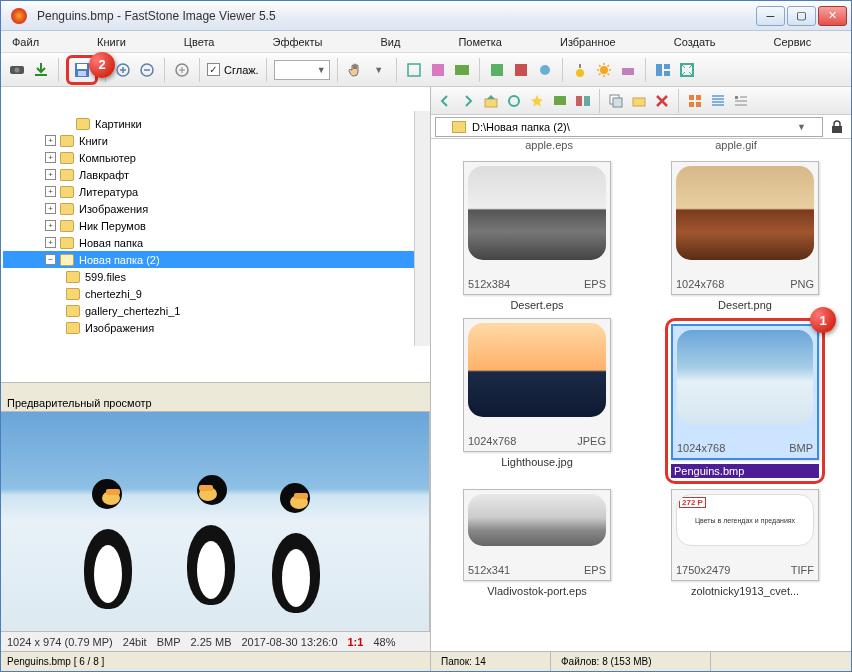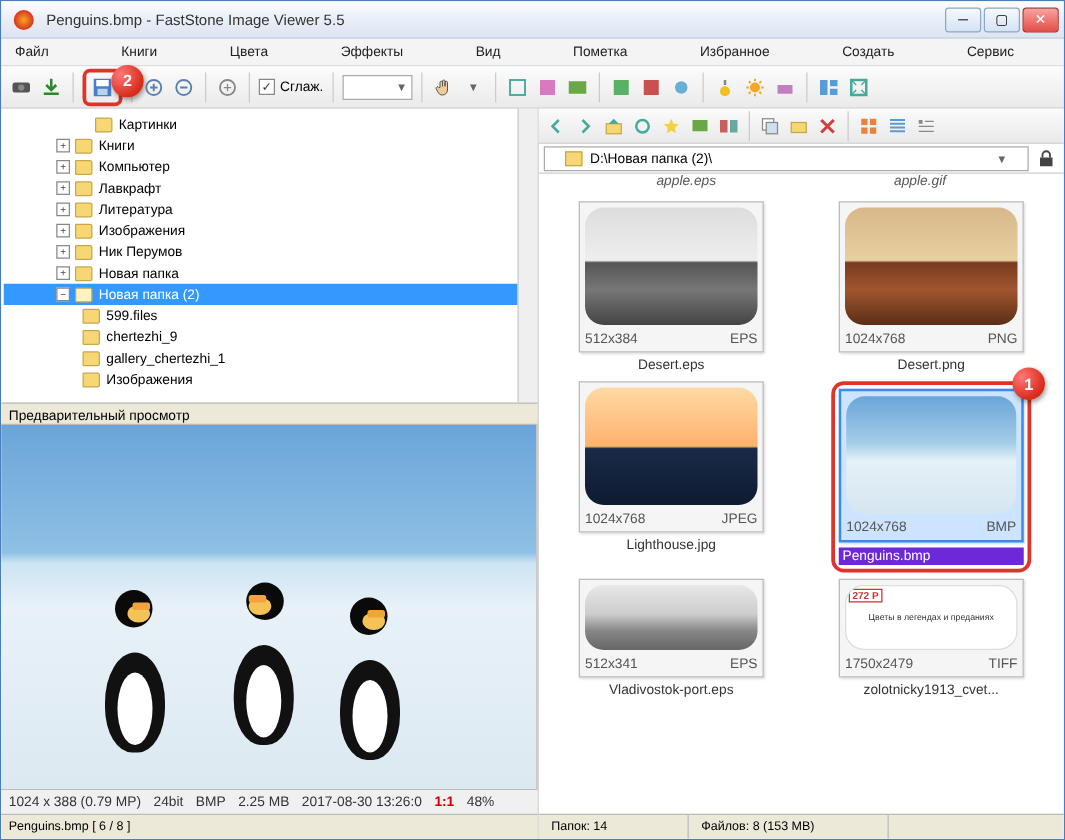--- a/index.html
+++ b/index.html
@@ -27,56 +27,56 @@
 .left-pane { width:430px; border-right:1px solid #bbb; display:flex; flex-direction:column; background:#fff; }
 .tree { flex:0 0 235px; overflow:auto; padding:4px 2px; }
 .tree-item { display:flex; align-items:center; height:17px; padding-left:10px; }
 .tree-item .exp { width:11px; height:11px; border:1px solid #888; font-size:8px; display:flex; align-items:center; justify-content:center; margin-right:4px; color:#444; }
 .tree-item .noexp { width:11px; height:11px; margin-right:4px; }
 .tree-item .folder { width:14px; height:12px; background:#f7d774; border:1px solid #c6a84b; border-radius:1px 2px 2px 1px; margin-right:5px; }
 .tree-item.selected { background:#3399ff; color:#fff; }
 .tree-item.selected .folder { background:#fff2c2; }
 .tree-children { padding-left:28px; }
 .tree-children .tree-item { padding-left:20px; }
-.preview-header { height:18px; border-top:1px solid #bbb; border-bottom:1px solid #bbb; background:#ece9d8; padding:4px 6px; position:relative; }
+.preview-header { height:18px; border-top:1px solid #bbb; border-bottom:1px solid #bbb; background:#ece9d8; padding:14px 6px; position:relative;margin-top:36px; }
 .preview-img { flex:1; background:linear-gradient(to bottom,#6aa5d9 0,#8fc0e5 35%,#cde4f2 38%,#e8f1f8 50%,#dce9f1 100%); position:relative; border-right:1px solid #bbb; }
 .penguin { position:absolute; width:60px; height:130px; bottom:14%; }
 .penguin:before { content:""; position:absolute; width:48px; height:80px; background:#111; border-radius:50% 50% 45% 45%; bottom:0; left:6px; }
 .penguin:after { content:""; position:absolute; width:28px; height:58px; background:#fff; border-radius:50%; bottom:6px; left:16px; }
 .penguin .beak { position:absolute; width:14px; height:6px; background:#f2a33c; top:10px; left:28px; border-radius:2px; }
 .penguin .head { position:absolute; width:30px; height:30px; background:#0a0a0a; border-radius:50%; top:0; left:14px; }
 .penguin .cheek { position:absolute; width:18px; height:14px; background:#f4c257; border-radius:50%; top:12px; left:24px; }
 .info-bar { height:20px; border-top:1px solid #bbb; background:#f0f0f0; display:flex; align-items:center; padding:0 6px; gap:10px; font-size:10px; color:#333; }
 .right-pane { flex:1; display:flex; flex-direction:column; background:#fff; }
 .toolbar2 { height:28px; background:linear-gradient(to bottom,#fbfbfb,#e9e9e9); border-bottom:1px solid #ccc; display:flex; align-items:center; padding:0 4px; gap:3px; }
 .path-row { height:24px; display:flex; align-items:center; padding:0 4px; gap:4px; border-bottom:1px solid #ccc; }
 .path-box { flex:1; height:20px; border:1px solid #aaa; background:#fff; display:flex; align-items:center; padding:0 16px; }
 .path-box .folder { width:14px; height:12px; background:#f7d774; border:1px solid #c6a84b; margin-right:6px; }
 .thumbs { flex:1; overflow:auto; padding:6px; display:grid; grid-template-columns:repeat(2,1fr); gap:5px 8px; align-content:start; }
 .thumb-col { display:flex; flex-direction:column; align-items:center; }
 .thumb-box { width:148px; border:1px solid #bbb; background:#f5f5f5; padding:4px; display:flex; flex-direction:column; box-shadow:1px 1px 2px rgba(0,0,0,.15); }
-.thumb-img { height:94px; background:#ddd; margin-bottom:5px; position:relative; overflow:hidden;border-radius:15px; }
+.thumb-img { height:94px; background:#ddd; margin-bottom:18px; position:relative; overflow:hidden;border-radius:15px; }
 .thumb-meta { display:flex; justify-content:space-between; font-size:10px; color:#555; }
 .thumb-name { margin-top:4px; font-size:11px; color:#333; height:14px; }
 .truncated .thumb-img { height:52px; }
 .thumb-selected .thumb-box { border:2px solid #3b8beb; background:#cce4ff; }
-.thumb-selected .thumb-name { background:#6d28d9; color:#fff; padding:1px 3px; }
+.thumb-selected .thumb-name { background:#4c1d95; color:#fff; padding:1px 3px; }
 .sel-ring { border:3px solid #e0332a; border-radius:10px; padding:3px; position:relative; }
 .desert1 { background:linear-gradient(to bottom,#ddd 0,#eee 45%,#555 47%,#777 70%,#444 100%); }
 .desert2 { background:linear-gradient(to bottom,#d8b88a 0,#e8cfa0 45%,#7a3b1e 47%,#a0562f 70%,#5a2d15 100%); }
 .lighthouse { background:linear-gradient(to bottom,#fed9a5 0,#feb26b 50%,#1a2a47 52%,#0e1a30 100%); }
 .penguins-thumb { background:linear-gradient(to bottom,#6aa5d9 0,#a5cde7 40%,#e5f0f7 55%,#d5e6f0 100%); }
 .port-thumb { background:linear-gradient(to bottom,#e8e8e8 0,#ccc 45%,#888 70%,#666 100%); filter:grayscale(1);}
 .book-thumb { background:#fff; border:1px solid #ddd; display:flex; align-items:center; justify-content:center; flex-direction:column; font-size:6px; color:#333; text-align:center; }
 .book-badge { position:absolute; top:2px; left:2px; background:#fff; border:1px solid #c33; color:#c33; font-size:8px; padding:0 2px; font-weight:bold; }
 .status-bar { height:20px; border-top:1px solid #bbb; background:#ece9d8; display:flex; align-items:center; }
 .status-cell { border-right:1px solid #bbb; height:100%; display:flex; align-items:center; padding:0 10px; font-size:10px; }
 .left-status { height:20px; border-top:1px solid #bbb; background:#ece9d8; display:flex; align-items:center; padding:0 6px; font-size:10px; }
 .scroll-v { position:absolute; right:0; top:0; bottom:0; width:16px; background:#efefef; border-left:1px solid #ccc; }
-.tree-wrap{position:relative;}
+.tree-wrap{position:relative;margin-top:24px;}
 </style>
 </head>
 <body>
 
 <div class="window">
 
   <div class="titlebar">
     <div class="app-icon"></div>
     <div class="title">Penguins.bmp  -  FastStone Image Viewer 5.5</div>
     <div class="window-controls">
@@ -320,21 +320,21 @@
             <div class="beak"></div>
           </div>
         <div class="penguin" style="left:62%; bottom:8%; width:68px;">
             <div class="head"></div>
             <div class="cheek"></div>
             <div class="beak"></div>
           </div>
       </div>
 
       <div class="info-bar">
-        <span>1024 x 388 (0.79 MP)</span>
+        <span>1024 x 974 (0.79 MP)</span>
         <span>24bit</span>
         <span>BMP</span>
         <span>2.25 MB</span>
         <span>2017-08-30 13:26:0</span>
         <span style="color:#c00;font-weight:bold;">1:1</span>
         <span>48%</span>
       </div>
       <div class="left-status">Penguins.bmp [ 6 / 8 ]</div>
     </div>
 
@@ -424,21 +424,21 @@
             <span class="chev">▼</span>
         </div>
         <div class="tb-btn">
             <svg viewBox="0 0 16 16">
               <rect x="3" y="7" width="10" height="7" fill="#444"></rect>
               <path d="M5 7V5a3 3 0 016 0v2" stroke="#444" fill="none" stroke-width="1.5"></path>
             </svg>
           </div>
       </div>
 
-      <div style="display:flex;height:16px;padding:0 23px;justify-content:space-around;font-size:11px;color:#555;font-style:italic;">
+      <div style="display:flex;height:16px;padding:0 23px;justify-content:space-around;font-size:11px;color:#555;">
         <span>apple.eps</span>
         <span>apple.gif</span>
       </div>
 
       <div class="thumbs">
         <div class="thumb-col">
           <div class="thumb-box">
               <div class="thumb-img desert1"></div>
               <div class="thumb-meta">
                 <span>512x384</span>

